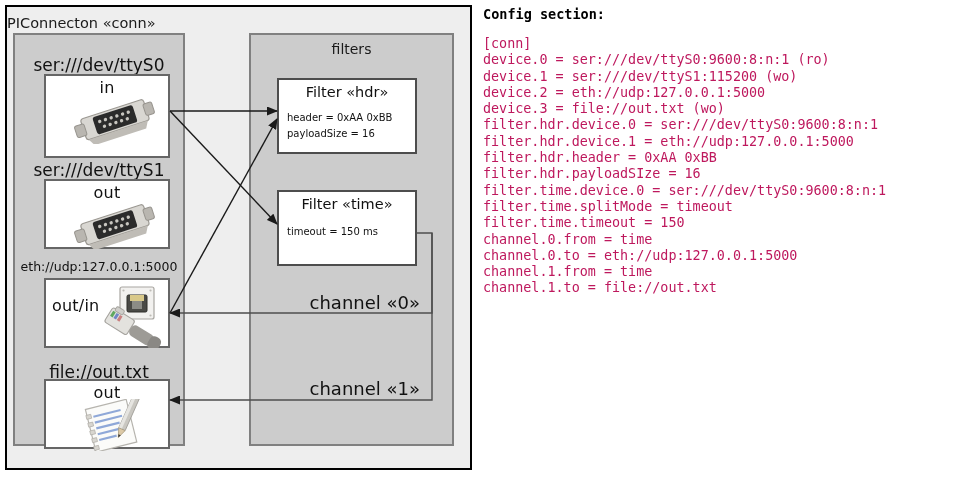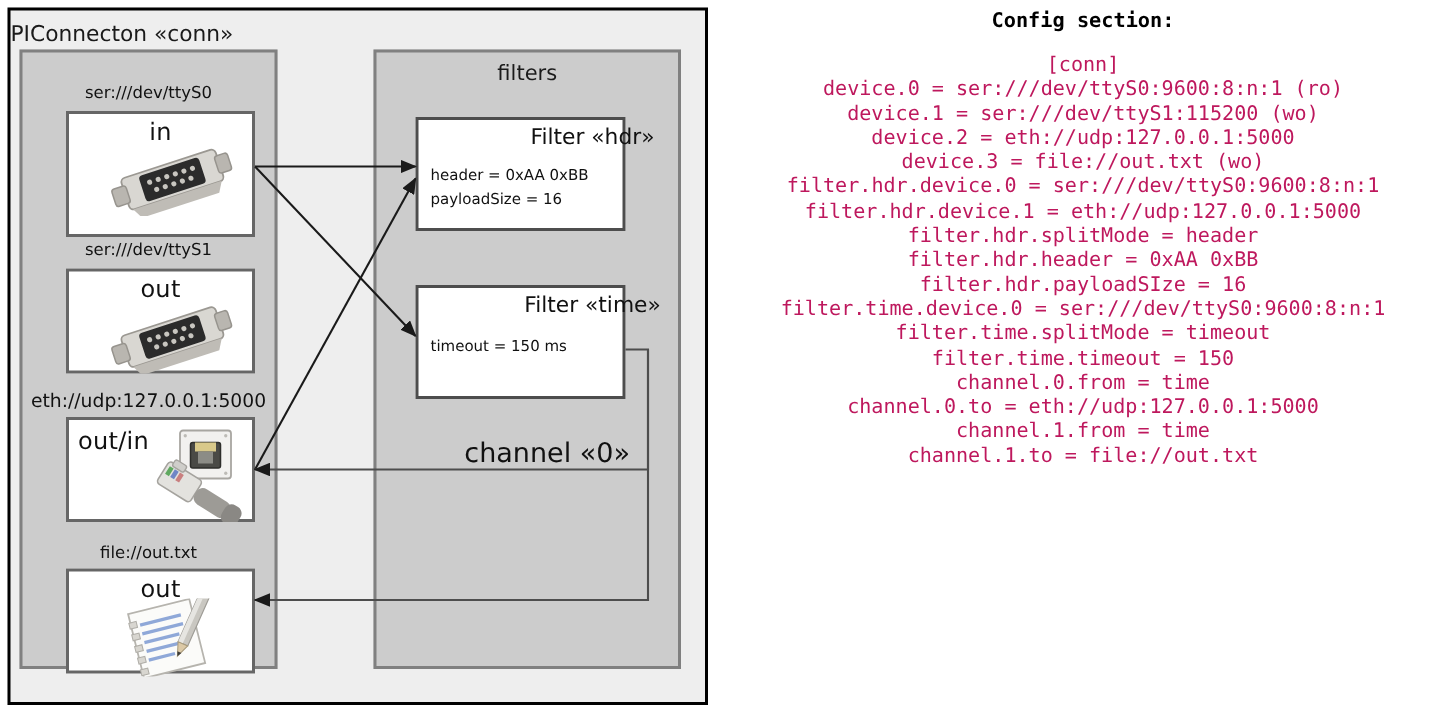--- a/index.html
+++ b/index.html
@@ -23,55 +23,55 @@
   }
   #devices-panel{left:13px;top:33px;width:172px;height:413px;}
   #filters-panel{left:249px;top:33px;width:205px;height:413px;}
   .panel-title{
     position:absolute;left:0;top:6px;width:100%;text-align:center;
     font-size:14px;color:#1a1a1a;
   }
 
   
   .node-label{
-    position:absolute;text-align:center;font-size:11px;color:#111;white-space:nowrap;
+    position:absolute;text-align:center;font-size:17px;color:#111;white-space:nowrap;
   }
   .node-box{
     position:absolute;background:#ffffff;border:2px solid #666666;box-sizing:border-box;
   }
   .node-dir{
     position:absolute;left:0;top:2px;width:100%;text-align:center;
     font-size:16px;color:#111;letter-spacing:.2px;
   }
-  .node-dir.left{left:6px;width:auto;text-align:left;top:4px;}
+  .node-dir.left{left:6px;width:auto;text-align:left;top:16px;}
 
   .art{position:absolute;}
 
   
   .filter-box{
     position:absolute;background:#ffffff;border:2px solid #4d4d4d;box-sizing:border-box;
   }
   .filter-title{
-    position:absolute;left:0;top:4px;width:100%;text-align:center;font-size:14.5px;color:#111;padding-left:48px;
+    position:absolute;left:0;top:4px;width:100%;text-align:center;font-size:14.5px;color:#111;
   }
   .filter-prop{
     position:absolute;left:8px;font-size:10px;color:#111;white-space:nowrap;
   }
 
   
   .channel-label{
     position:absolute;font-size:18px;color:#111;white-space:nowrap;text-align:right;
   }
 
   
   #wires{position:absolute;left:0;top:0;width:964px;height:484px;pointer-events:none;}
 
   
   #config{
-    position:absolute;left:483px;top:6px;width:478px;text-align:center;
+    position:absolute;left:483px;top:6px;width:478px;
   }
   #config-heading{
     font-family:"DejaVu Sans Mono",monospace;
     font-size:13.5px;font-weight:bold;color:#000;margin:0 0 14px 0;white-space:pre;
   }
   .cfg-line{
     font-family:"DejaVu Sans Mono",monospace;
     font-size:13.4px;line-height:16.3px;color:#be185d;white-space:pre;
   }
 </style>
@@ -203,20 +203,21 @@
     <div class="filter-prop" style="top:32px;">header = 0xAA 0xBB</div>
     <div class="filter-prop" style="top:48px;">payloadSize = 16</div>
   </div>
 
   <div class="filter-box" style="left:277px;top:190px;width:140px;height:76px;">
     <div class="filter-title">Filter «time»</div>
     <div class="filter-prop" style="top:34px;">timeout = 150 ms</div>
   </div>
 
   <div class="channel-label" style="left:240px;top:292px;width:180px;">channel «0»</div>
+  <div class="channel-label" style="left:240px;top:378px;width:180px;">channel «1»</div>
 
   <svg id="wires">
     <defs>
       <marker id="ah" markerWidth="11" markerHeight="9" refX="10" refY="4.5" orient="auto" markerUnits="userSpaceOnUse">
         <path d="M0,0 L11,4.5 L0,9 Z" fill="#1a1a1a"></path>
       </marker>
     </defs>
 
     <line x1="170" y1="111" x2="277" y2="111" stroke="#1a1a1a" stroke-width="1.4" marker-end="url(#ah)"></line>
 
@@ -232,21 +233,20 @@
   <div id="config">
     <div id="config-heading">Config section:</div>
     <div id="config-lines">
         <div class="cfg-line">[conn]</div>
         <div class="cfg-line">device.0 = ser:///dev/ttyS0:9600:8:n:1 (ro)</div>
         <div class="cfg-line">device.1 = ser:///dev/ttyS1:115200 (wo)</div>
         <div class="cfg-line">device.2 = eth://udp:127.0.0.1:5000</div>
         <div class="cfg-line">device.3 = file://out.txt (wo)</div>
         <div class="cfg-line">filter.hdr.device.0 = ser:///dev/ttyS0:9600:8:n:1</div>
         <div class="cfg-line">filter.hdr.device.1 = eth://udp:127.0.0.1:5000</div>
-        <div class="cfg-line">filter.hdr.splitMode = header</div>
         <div class="cfg-line">filter.hdr.header = 0xAA 0xBB</div>
         <div class="cfg-line">filter.hdr.payloadSIze = 16</div>
         <div class="cfg-line">filter.time.device.0 = ser:///dev/ttyS0:9600:8:n:1</div>
         <div class="cfg-line">filter.time.splitMode = timeout</div>
         <div class="cfg-line">filter.time.timeout = 150</div>
         <div class="cfg-line">channel.0.from = time</div>
         <div class="cfg-line">channel.0.to = eth://udp:127.0.0.1:5000</div>
         <div class="cfg-line">channel.1.from = time</div>
         <div class="cfg-line">channel.1.to = file://out.txt</div>
       </div>

